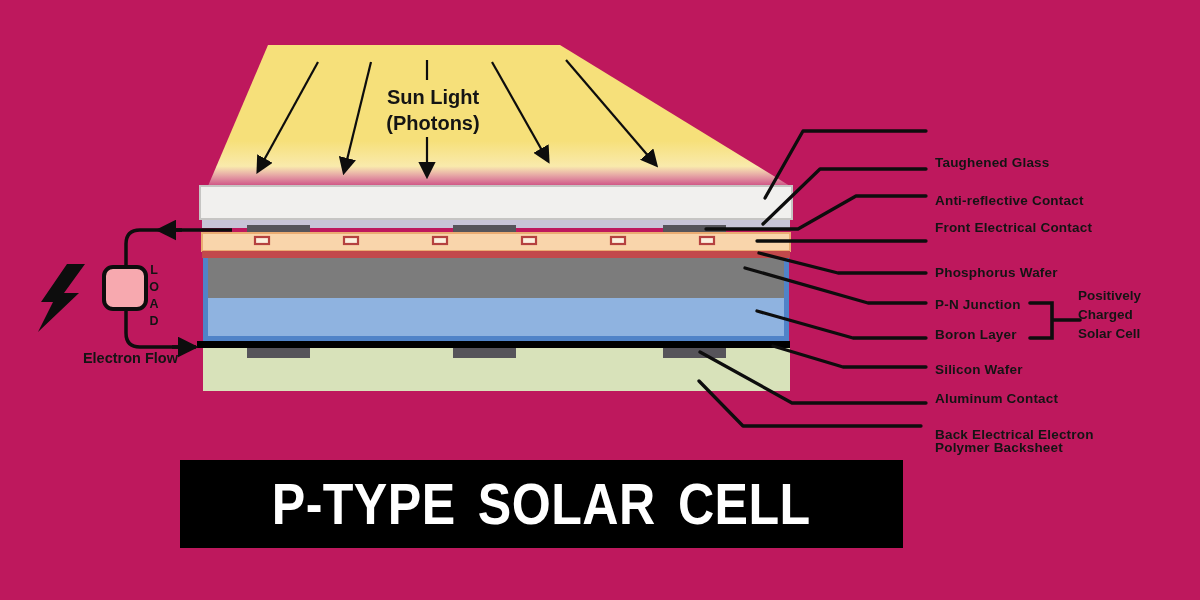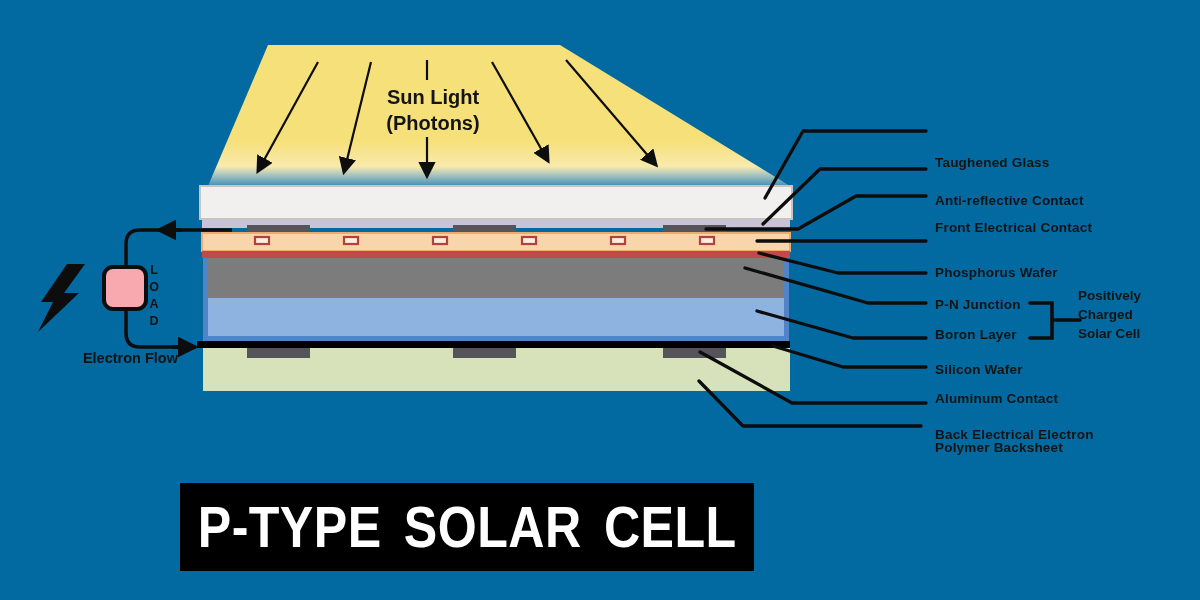--- a/index.html
+++ b/index.html
@@ -1,17 +1,17 @@
 <!DOCTYPE html>
 <html><head>
 <meta charset="utf-8">
 <style>
   html,body{margin:0;padding:0;background:#fff;}
   #canvas{
-    position:relative;width:1200px;height:600px;background:#0369a1;overflow:hidden;
+    position:relative;width:1200px;height:600px;background:#be185d;overflow:hidden;
     font-family:"Liberation Sans",sans-serif;color:#111;
   }
   #diagram-svg{position:absolute;left:0;top:0;width:1200px;height:600px;}
   .txt{position:absolute;white-space:nowrap;}
   .layer-label{
     left:935px;height:18px;line-height:18px;
     font-size:13.5px;font-weight:700;letter-spacing:.2px;color:#141414;margin-top:32px;
   }
   .sun-label{
     left:348px;width:170px;text-align:center;
@@ -24,22 +24,22 @@
   .load-label{
     left:147px;top:263px;
     writing-mode:vertical-rl;text-orientation:upright;
     font-size:12.5px;font-weight:700;letter-spacing:3px;color:#141414;
   }
   .electron-flow-label{
     left:36px;top:350px;width:142px;text-align:right;
     font-size:14.5px;font-weight:700;color:#141414;
   }
   .title-box{
-    position:absolute;left:180px;top:460px;width:574px;height:88px;
-    background:#000;display:flex;align-items:center;justify-content:center;margin-top:23px;
+    position:absolute;left:180px;top:460px;width:723px;height:88px;
+    background:#000;display:flex;align-items:center;justify-content:center;
   }
   .title-text{
     color:#fff;font-size:57px;font-weight:700;letter-spacing:.5px;word-spacing:9px;
     transform:scaleX(.88);transform-origin:center;white-space:nowrap;
   }
   .watermark{
     position:absolute;right:14px;top:569px;
     font-size:17.5px;font-weight:700;letter-spacing:.4px;color:#c3c3c3;
   }
 </style>

